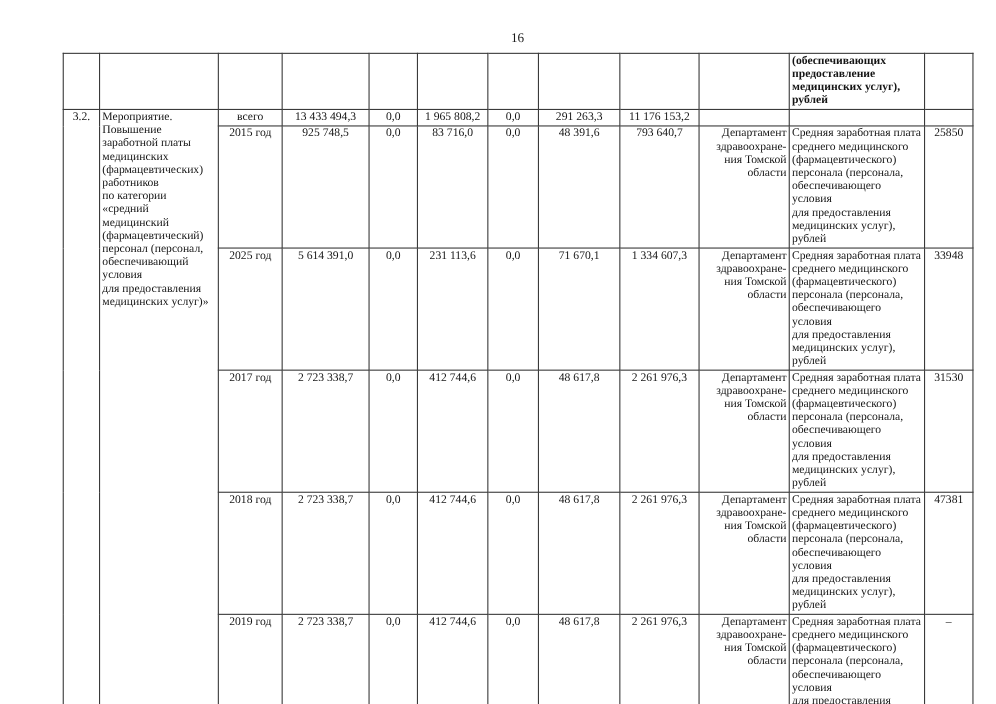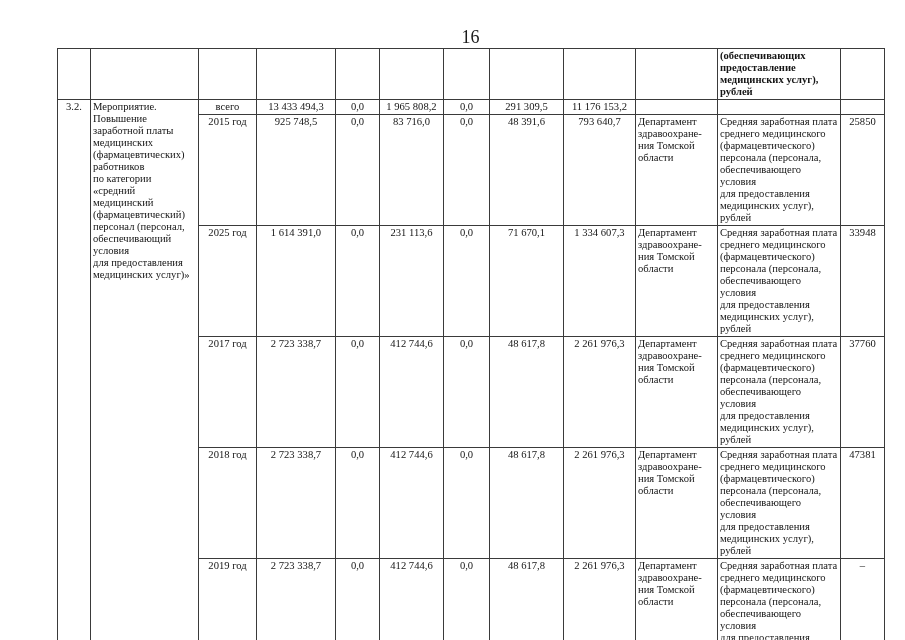--- a/index.html
+++ b/index.html
@@ -6,21 +6,21 @@
   .page {
     position:relative;
     width:905px; height:640px;
     background:#ffffff;
     font-family:"Liberation Serif", serif;
     color:#151515;
     overflow:hidden;
   }
   .page-number {
     position:absolute; top:27px; left:57px; width:827px;
-    text-align:center; font-size:18px; color:#1a1a1a;
+    text-align:center; font-size:12px; color:#1a1a1a;
   }
   .table-wrap { position:absolute; left:57px; top:48px; }
   table.doc-table {
     border-collapse:collapse;
     table-layout:fixed;
     width:827px;
   }
   table.doc-table td {
     border:1px solid #3a3a3a;
     vertical-align:top;
@@ -40,21 +40,21 @@
   td.itemno { text-align:center; }
   td.activity {
     white-space:pre-line;
     font-size:10.4px;
     line-height:12.3px;
     padding-left:4px;
   }
   td.year { text-align:center; white-space:nowrap;margin-left:34px; }
   td.val  { text-align:center; white-space:nowrap;margin-top:12px; }
   td.dept {
-    text-align:left;
+    text-align:right;
     white-space:pre-line;
     line-height:12.4px;
   }
   td.ind {
     white-space:pre-line;
     font-size:10.4px;
     line-height:11.7px;
     padding-left:5px;
   }
   td.tgt { text-align:center; }
@@ -116,21 +116,21 @@
 персонал (персонал,
 обеспечивающий
 условия
 для предоставления
 медицинских услуг)»</td>
           <td class="year">всего</td>
           <td class="val">13 433 494,3</td>
           <td class="val">0,0</td>
           <td class="val">1 965 808,2</td>
           <td class="val">0,0</td>
-          <td class="val">291 309,5</td>
+          <td class="val">291 263,3</td>
           <td class="val">11 176 153,2</td>
           <td class="dept"></td>
           <td class="ind"></td>
           <td class="tgt"></td>
         </tr>
 
         <tr class="r2">
           <td class="year">2015 год</td>
           <td class="val">925 748,5</td>
           <td class="val">0,0</td>
@@ -148,21 +148,21 @@
 персонала (персонала,
 обеспечивающего условия
 для предоставления
 медицинских услуг),
 рублей</td>
           <td class="tgt">25850</td>
         </tr>
 
         <tr class="r3">
           <td class="year">2025 год</td>
-          <td class="val">1 614 391,0</td>
+          <td class="val">5 614 391,0</td>
           <td class="val">0,0</td>
           <td class="val">231 113,6</td>
           <td class="val">0,0</td>
           <td class="val">71 670,1</td>
           <td class="val">1 334 607,3</td>
           <td class="dept">Департамент
 здравоохране-
 ния Томской
 области</td>
           <td class="ind">Средняя заработная плата
@@ -189,21 +189,21 @@
 ния Томской
 области</td>
           <td class="ind">Средняя заработная плата
 среднего медицинского
 (фармацевтического)
 персонала (персонала,
 обеспечивающего условия
 для предоставления
 медицинских услуг),
 рублей</td>
-          <td class="tgt">37760</td>
+          <td class="tgt">31530</td>
         </tr>
 
         <tr class="r5">
           <td class="year">2018 год</td>
           <td class="val">2 723 338,7</td>
           <td class="val">0,0</td>
           <td class="val">412 744,6</td>
           <td class="val">0,0</td>
           <td class="val">48 617,8</td>
           <td class="val">2 261 976,3</td>

